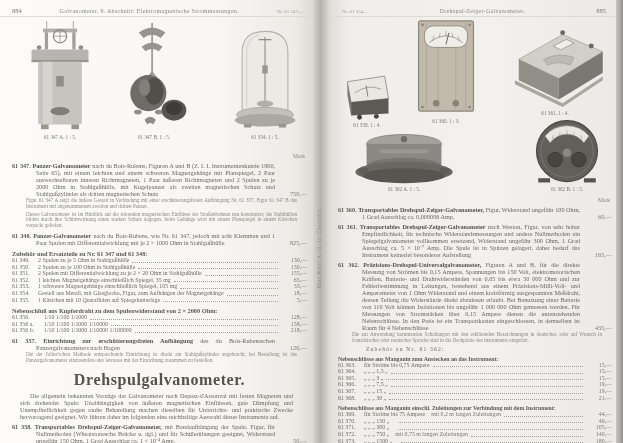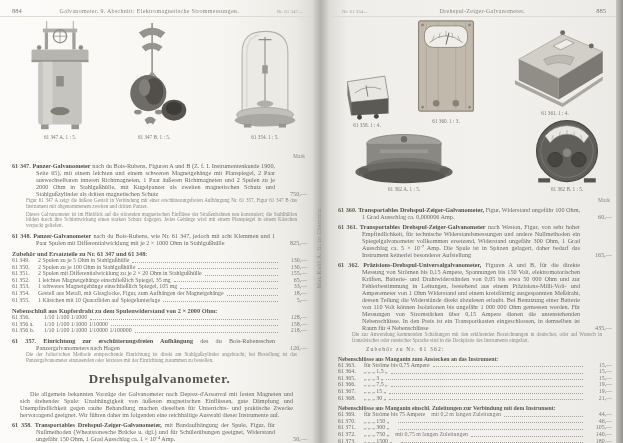--- a/index.html
+++ b/index.html
@@ -26,21 +26,21 @@
   .entry .lead{font-weight:bold;color:#55524a;}
   .entry .price{position:absolute;right:0;bottom:0;width:28px;text-align:right;text-indent:0;color:#7d7a73;}
   .note{font-size:5.1px;line-height:5.8px;color:#8d8a81;text-align:justify;margin:1px 10px 2px 14px;}
   .secthead{font-size:6.3px;font-weight:bold;color:#5c5950;margin-top:4px;}
   .row{display:flex;align-items:flex-end;font-size:5.9px;line-height:6.6px;color:#6e6b62;}
   .row .num{flex:none;width:26px;}
   .row .desc{flex:none;white-space:nowrap;}
   .row .bnote{flex:none;white-space:nowrap;margin-left:6px;color:#7d7a73;}
   .row .dots{flex:1;border-bottom:1px dotted #a5a299;margin:0 3px 1px 3px;min-width:6px;}
   .row .price{flex:none;width:26px;text-align:right;color:#7d7a73;}
-  .bigtitle{font-size:13px;font-weight:bold;text-align:center;color:#55524a;letter-spacing:.6px;margin:7px 0 3px 0;}
+  .bigtitle{font-size:16px;font-weight:bold;text-align:center;color:#55524a;letter-spacing:.6px;margin:7px 0 3px 0;}
   .intro{font-size:6.2px;line-height:7px;text-align:justify;padding:0 14px 0 8px;color:#6b685f;text-indent:10px;}
   .zub{font-size:5.6px;letter-spacing:1.2px;color:#6e6b62;margin:2px 0 1px 28px;}
   .spine{position:absolute;left:316px;top:168px;height:120px;writing-mode:vertical-rl;transform:rotate(180deg);font-size:5.5px;letter-spacing:.6px;color:#8f8c85;}
 </style>
 </head>
 <body>
 
 <div class="spread">
 
   <div class="page page-left">

